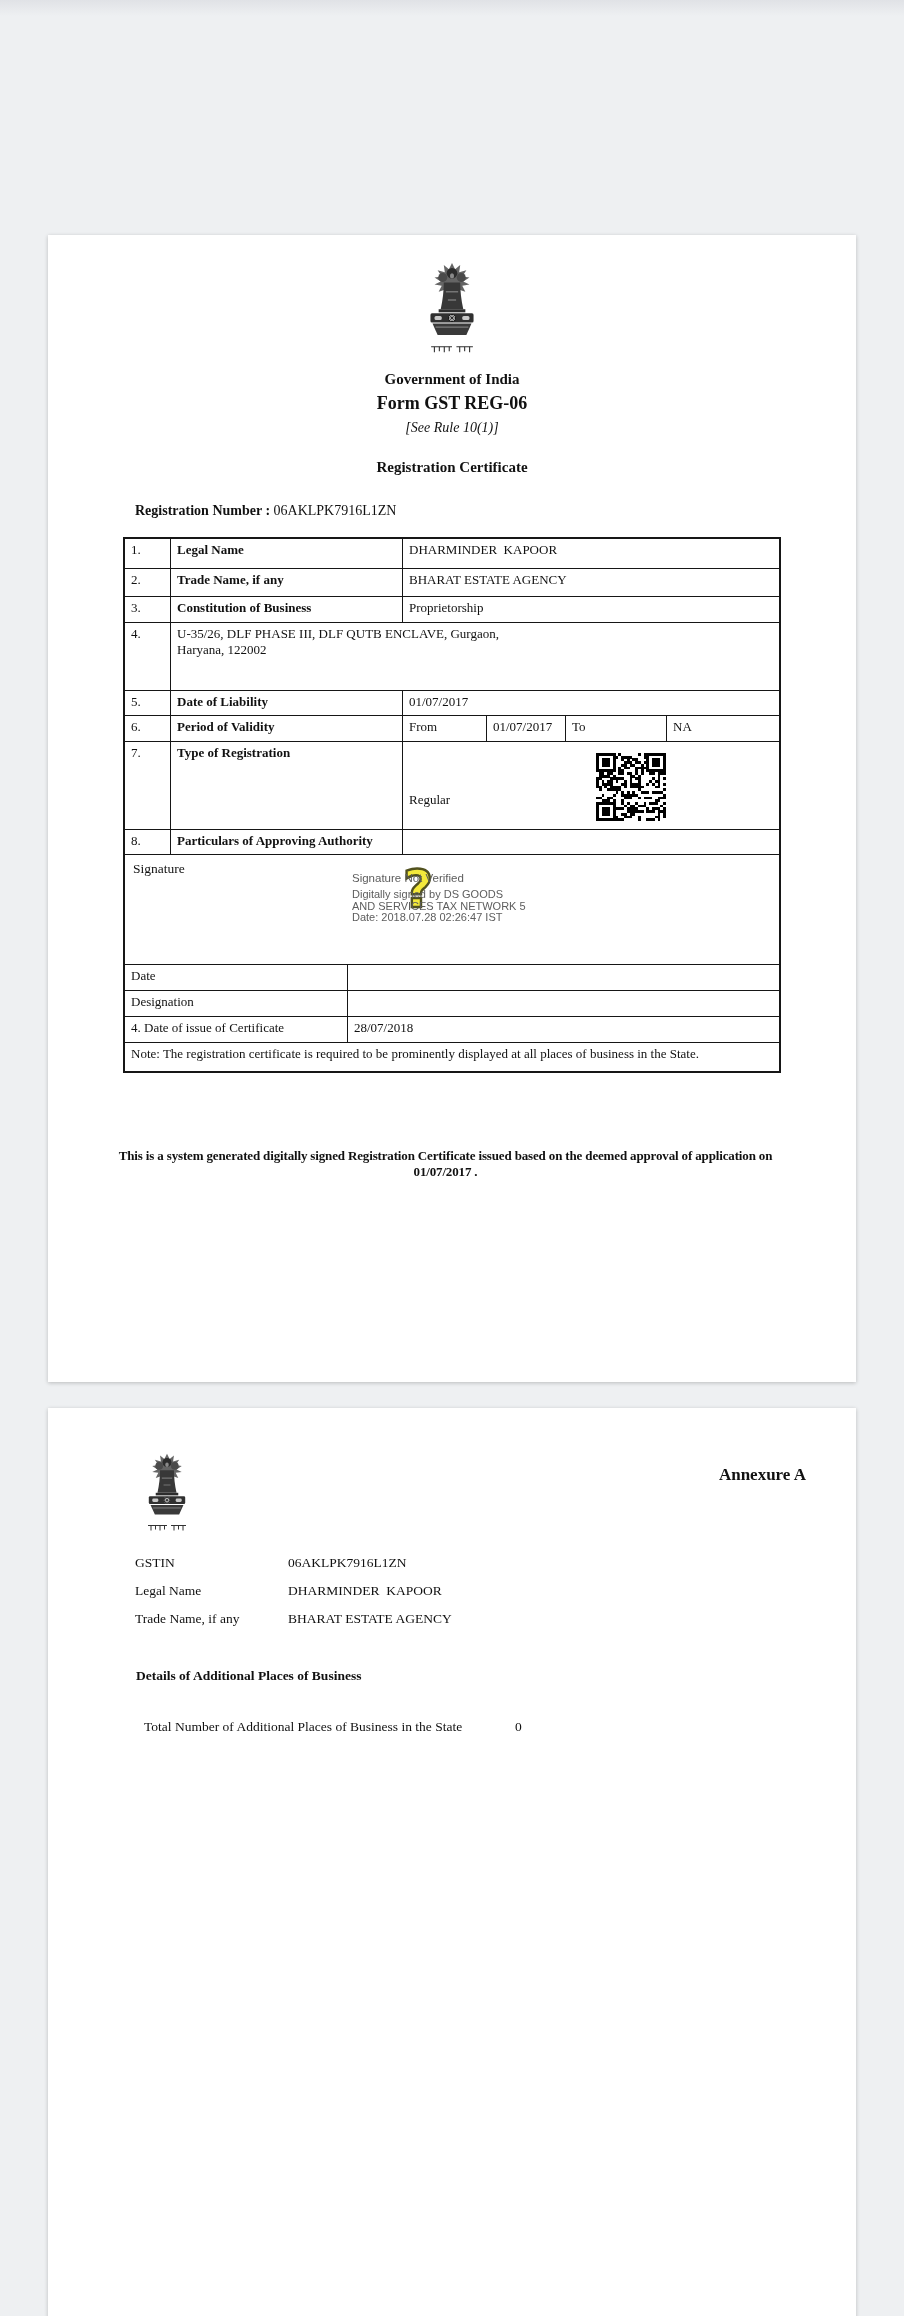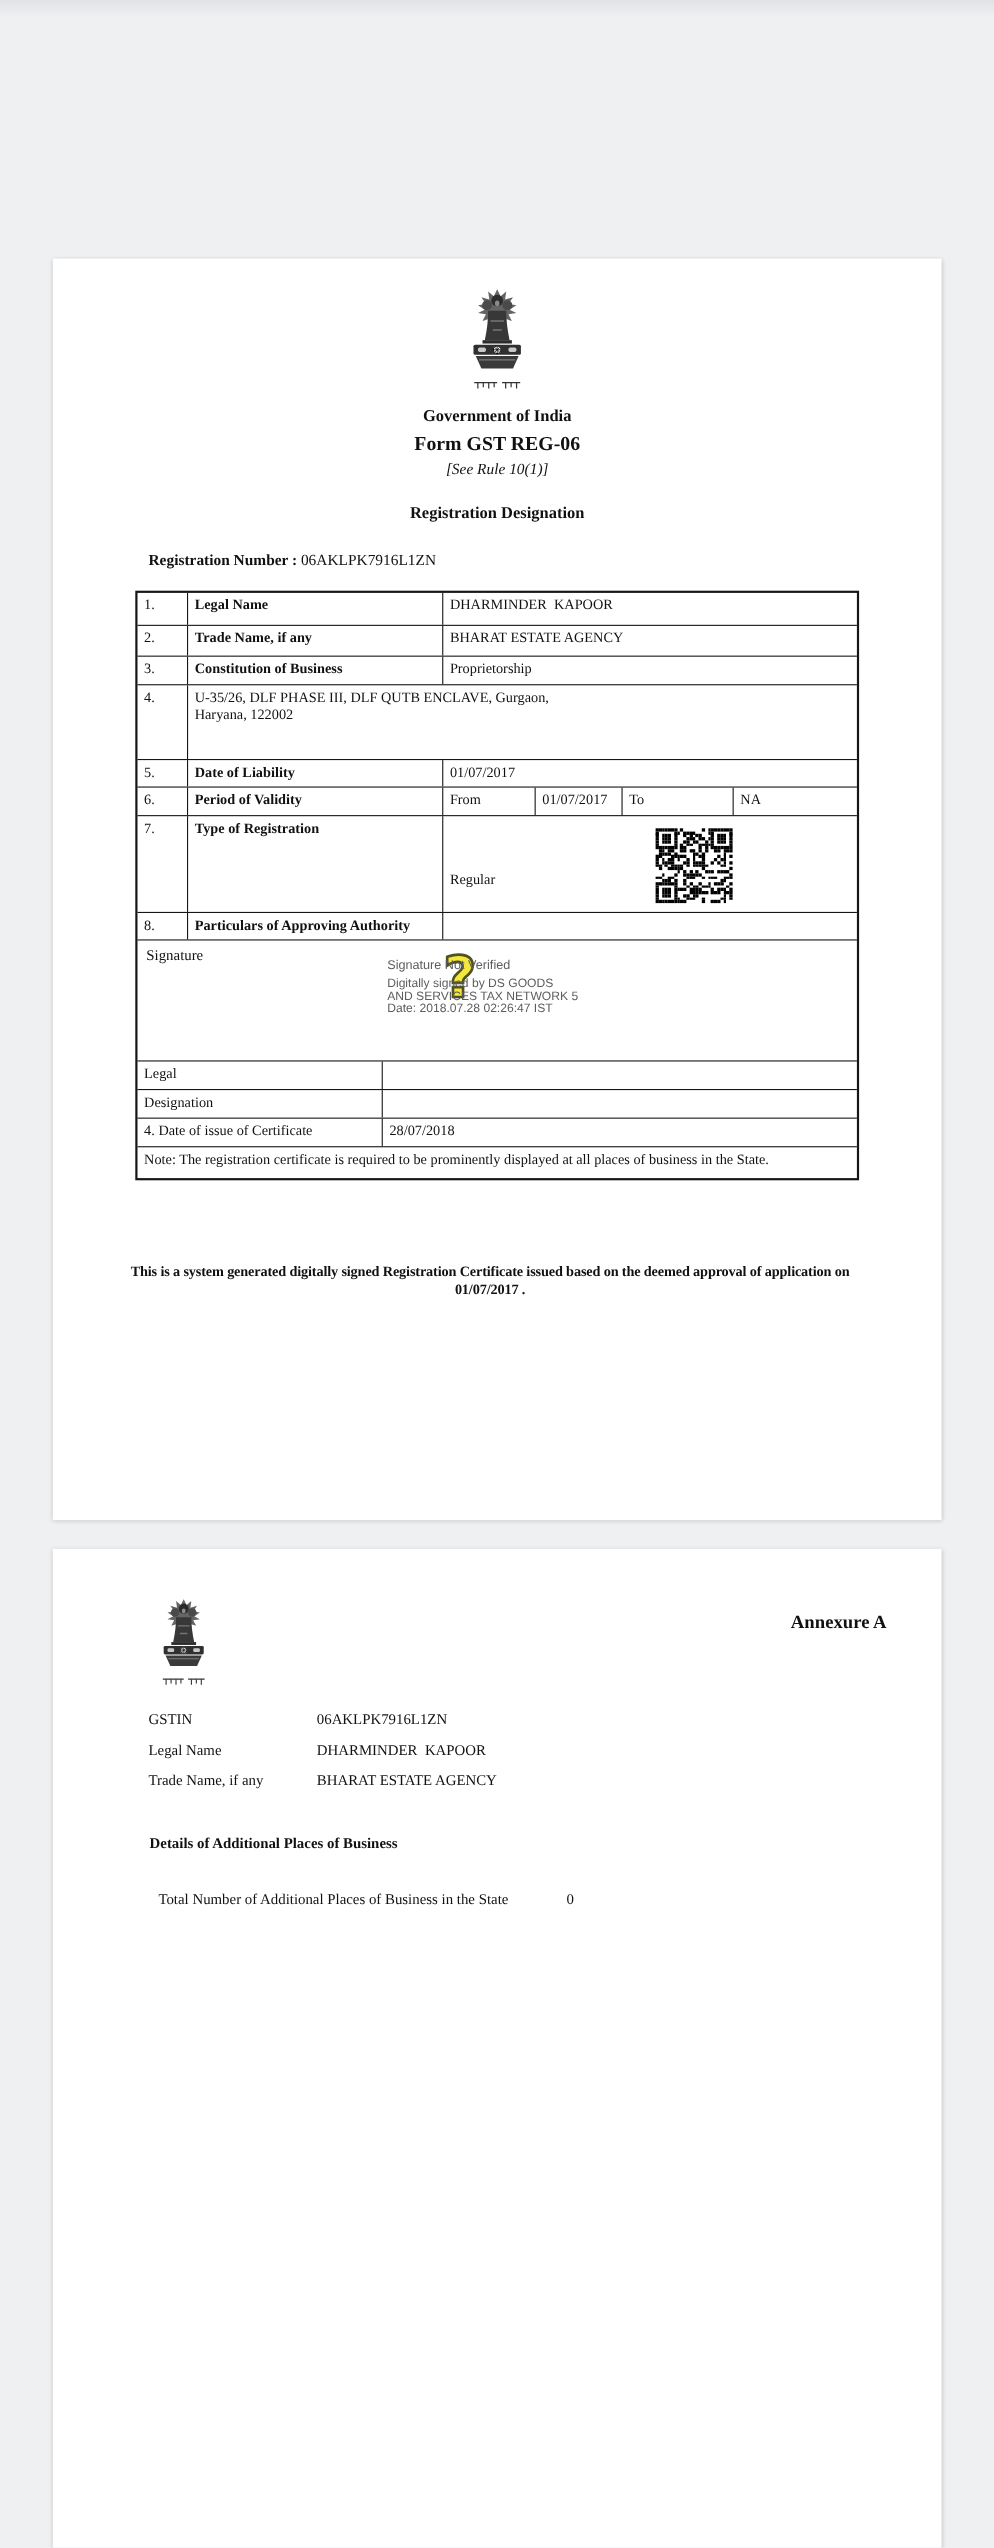--- a/index.html
+++ b/index.html
@@ -107,21 +107,21 @@
         <use href="#emblem-g"></use>
       </svg>
     <svg class="caption-marks" width="44" height="9" viewBox="0 0 40 8">
         <use href="#caption-g"></use>
       </svg>
   </div>
 
   <div class="centered gov">Government of India</div>
   <div class="centered formname">Form GST REG-06</div>
   <div class="centered rule">[See Rule 10(1)]</div>
-  <div class="centered cert-title">Registration Designation</div>
+  <div class="centered cert-title">Registration Certificate</div>
 
   <div class="regline">
     <span class="b">Registration Number :</span>
     <span>06AKLPK7916L1ZN</span>
   </div>
 
   <div class="tbl">
 
     <div class="row" style="height:29px">
       <div class="c num">1.</div>
@@ -184,21 +184,21 @@
         <div class="sigtext">
           <div class="sline1">Signature Not Verified</div>
           <div class="sline">Digitally signed by DS GOODS</div>
           <div class="sline">AND SERVICES TAX NETWORK 5</div>
           <div class="sline">Date: 2018.07.28 02:26:47 IST</div>
         </div>
       </div>
     </div>
 
     <div class="row" style="height:26px">
-      <div class="c blbl">Legal</div>
+      <div class="c blbl">Date</div>
       <div class="c val"></div>
     </div>
 
     <div class="row" style="height:26px">
       <div class="c blbl">Designation</div>
       <div class="c val"></div>
     </div>
 
 
     <div class="row" style="height:26px">

